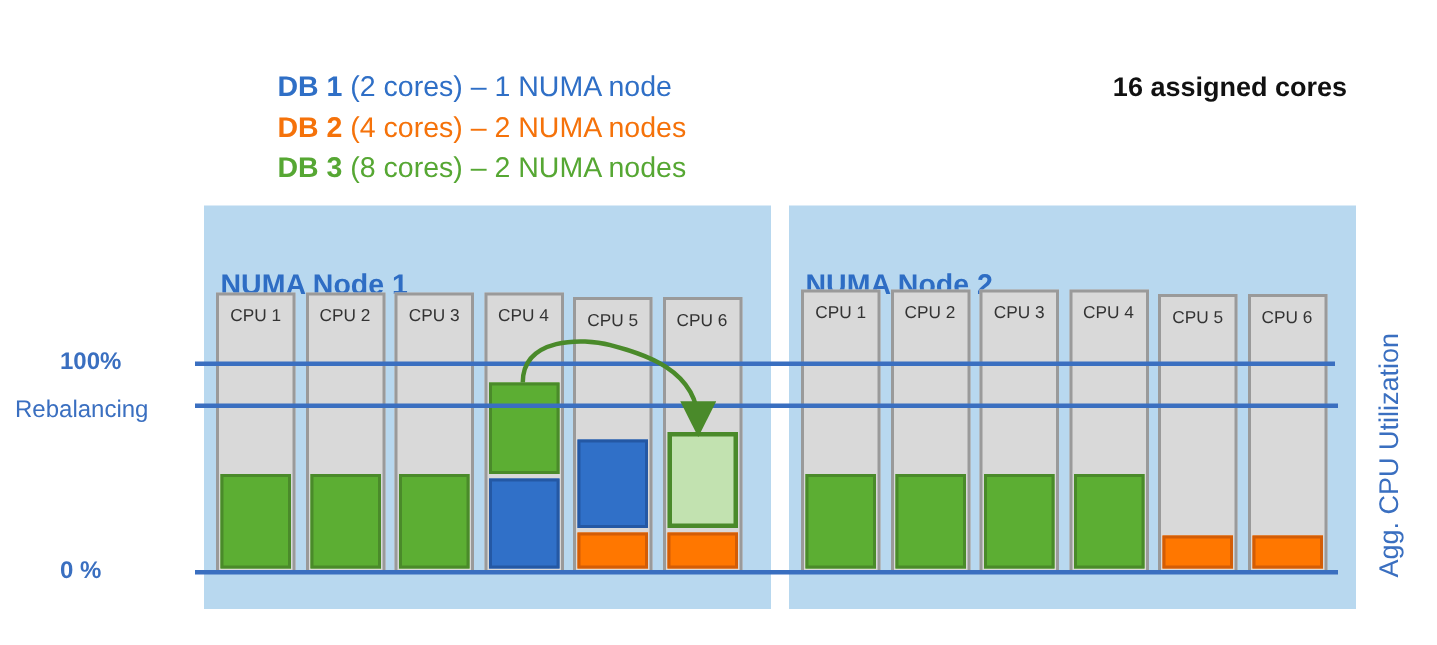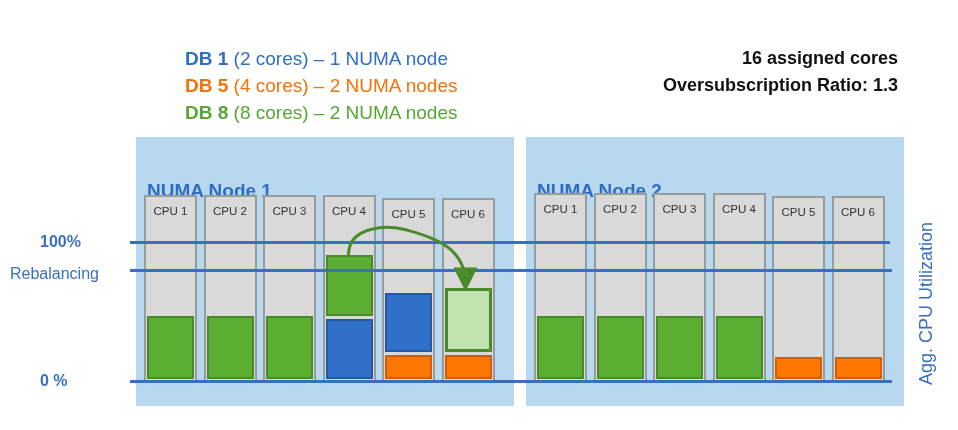--- a/index.html
+++ b/index.html
@@ -16,27 +16,26 @@
   .hline { position: absolute; height: 3px; background: #3a6fc0; }
   .axis-label { position: absolute; color: #3a6fc0; font-size: 16px; text-align: left; }
   .ylabel { position: absolute; left: 916px; top: 385px; transform-origin: 0 0; transform: rotate(-90deg); color: #3a6fc0; font-size: 18px; white-space: nowrap; }
   svg.overlay { position: absolute; left: 0; top: 0; pointer-events: none; }
 </style>
 </head>
 <body>
 
 <div class="legend">
   <div class="legend-row" style="color: rgb(47, 111, 198);"><b>DB 1</b><span> (2 cores) – 1 NUMA node</span></div>
-  <div class="legend-row" style="color: rgb(245, 114, 10);"><b>DB 5</b><span> (4 cores) – 2 NUMA nodes</span></div>
-  <div class="legend-row" style="color: rgb(86, 167, 51);"><b>DB 8</b><span> (8 cores) – 2 NUMA nodes</span></div>
+  <div class="legend-row" style="color: rgb(245, 114, 10);"><b>DB 2</b><span> (4 cores) – 2 NUMA nodes</span></div>
+  <div class="legend-row" style="color: rgb(86, 167, 51);"><b>DB 3</b><span> (8 cores) – 2 NUMA nodes</span></div>
 </div>
 
 <div class="stats">
   <div>16 assigned cores</div>
-  <div>Oversubscription Ratio: 1.3</div>
 </div>
 
 <div class="node" id="node0" style="left:136px; top:137px; width:378px; height:269px;">
   <div class="node-title">NUMA Node 1</div>
 </div>
 <div class="node" id="node1" style="left:526px; top:137px; width:378px; height:269px;">
   <div class="node-title">NUMA Node 2</div>
 </div>
 
 <div class="axis-label" style="left:40px; top:233px; width:88px; font-weight:bold;">100%</div>

